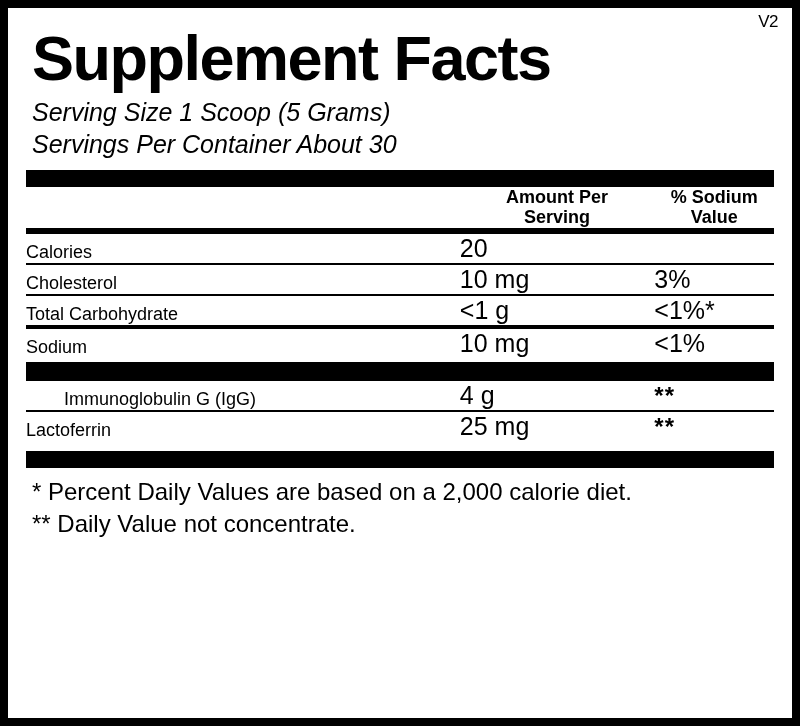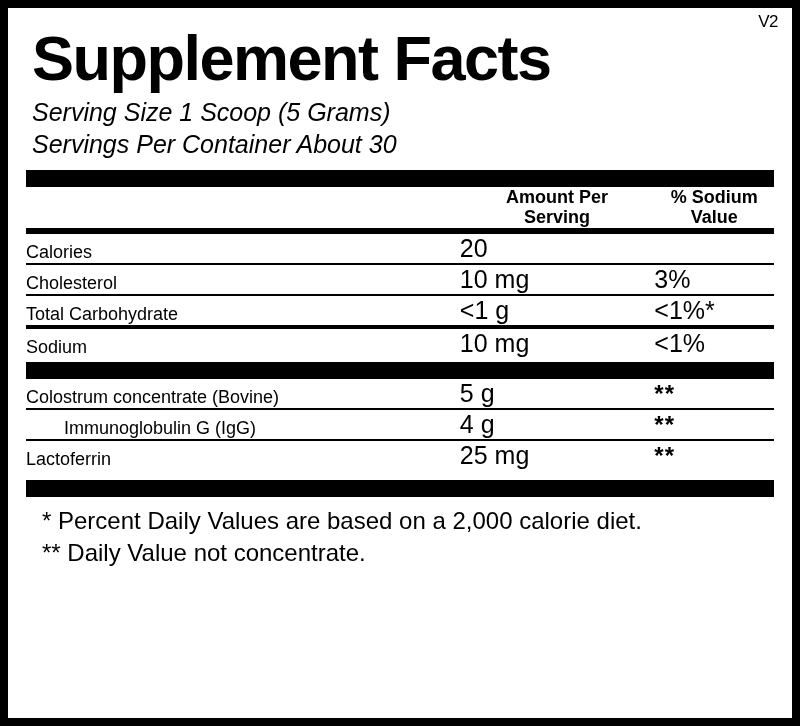--- a/index.html
+++ b/index.html
@@ -100,21 +100,21 @@
   }
   .sep-row td {
     padding: 0;
   }
   .sep-line {
     height: 2px;
     background: #000;
   }
   .footnotes {
     margin-top: 8px;
-    margin-left: 16px;
+    margin-left: 6px;
   }
   .footnote {
     font-size: 24px;
     line-height: 1.35;
   }
 </style>
 </head>
 <body>
 
 <div class="panel">
@@ -198,25 +198,20 @@
           <td class="row-name">Sodium</td>
           <td class="row-amt">10 mg</td>
           <td class="row-dv">&lt;1%</td>
         </tr>
         <tr class="sep-row">
           <td colspan="3">
               <div class="rule-thick" style="margin-top:4px;"></div>
             </td>
         </tr>
 
-        <tr>
-          <td class="row-name">Colostrum concentrate (Bovine)</td>
-          <td class="row-amt">5 g</td>
-          <td class="row-dv stars">**</td>
-        </tr>
         <tr class="sep-row">
           <td colspan="3">
               <div class="sep-line"></div>
             </td>
         </tr>
 
         <tr>
           <td class="row-name indent">Immunoglobulin G (IgG)</td>
           <td class="row-amt">4 g</td>
           <td class="row-dv stars">**</td>

